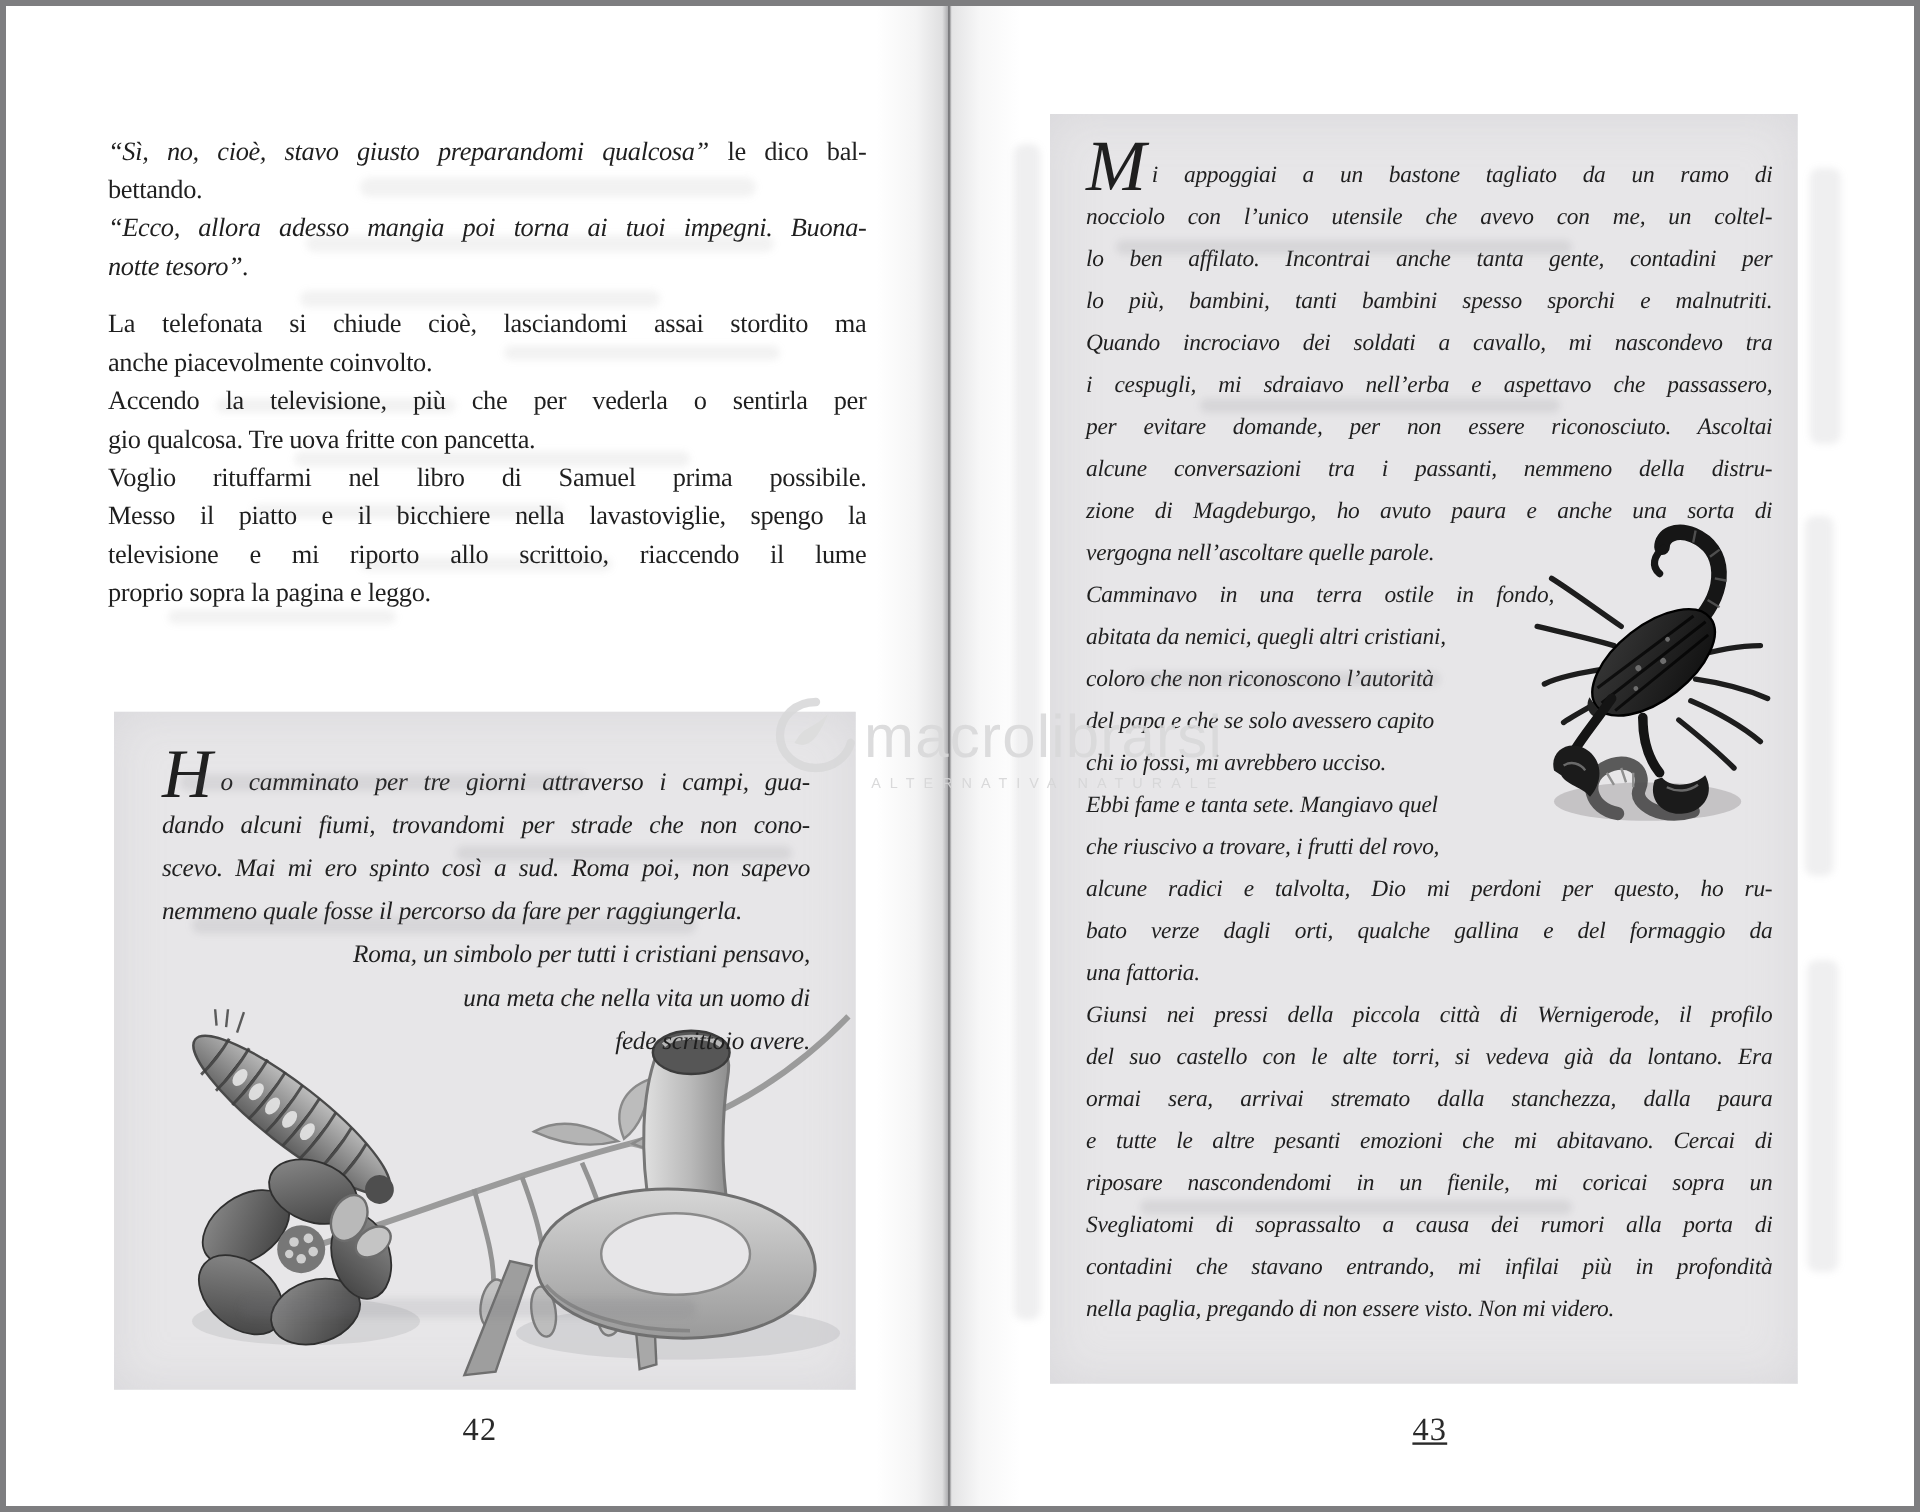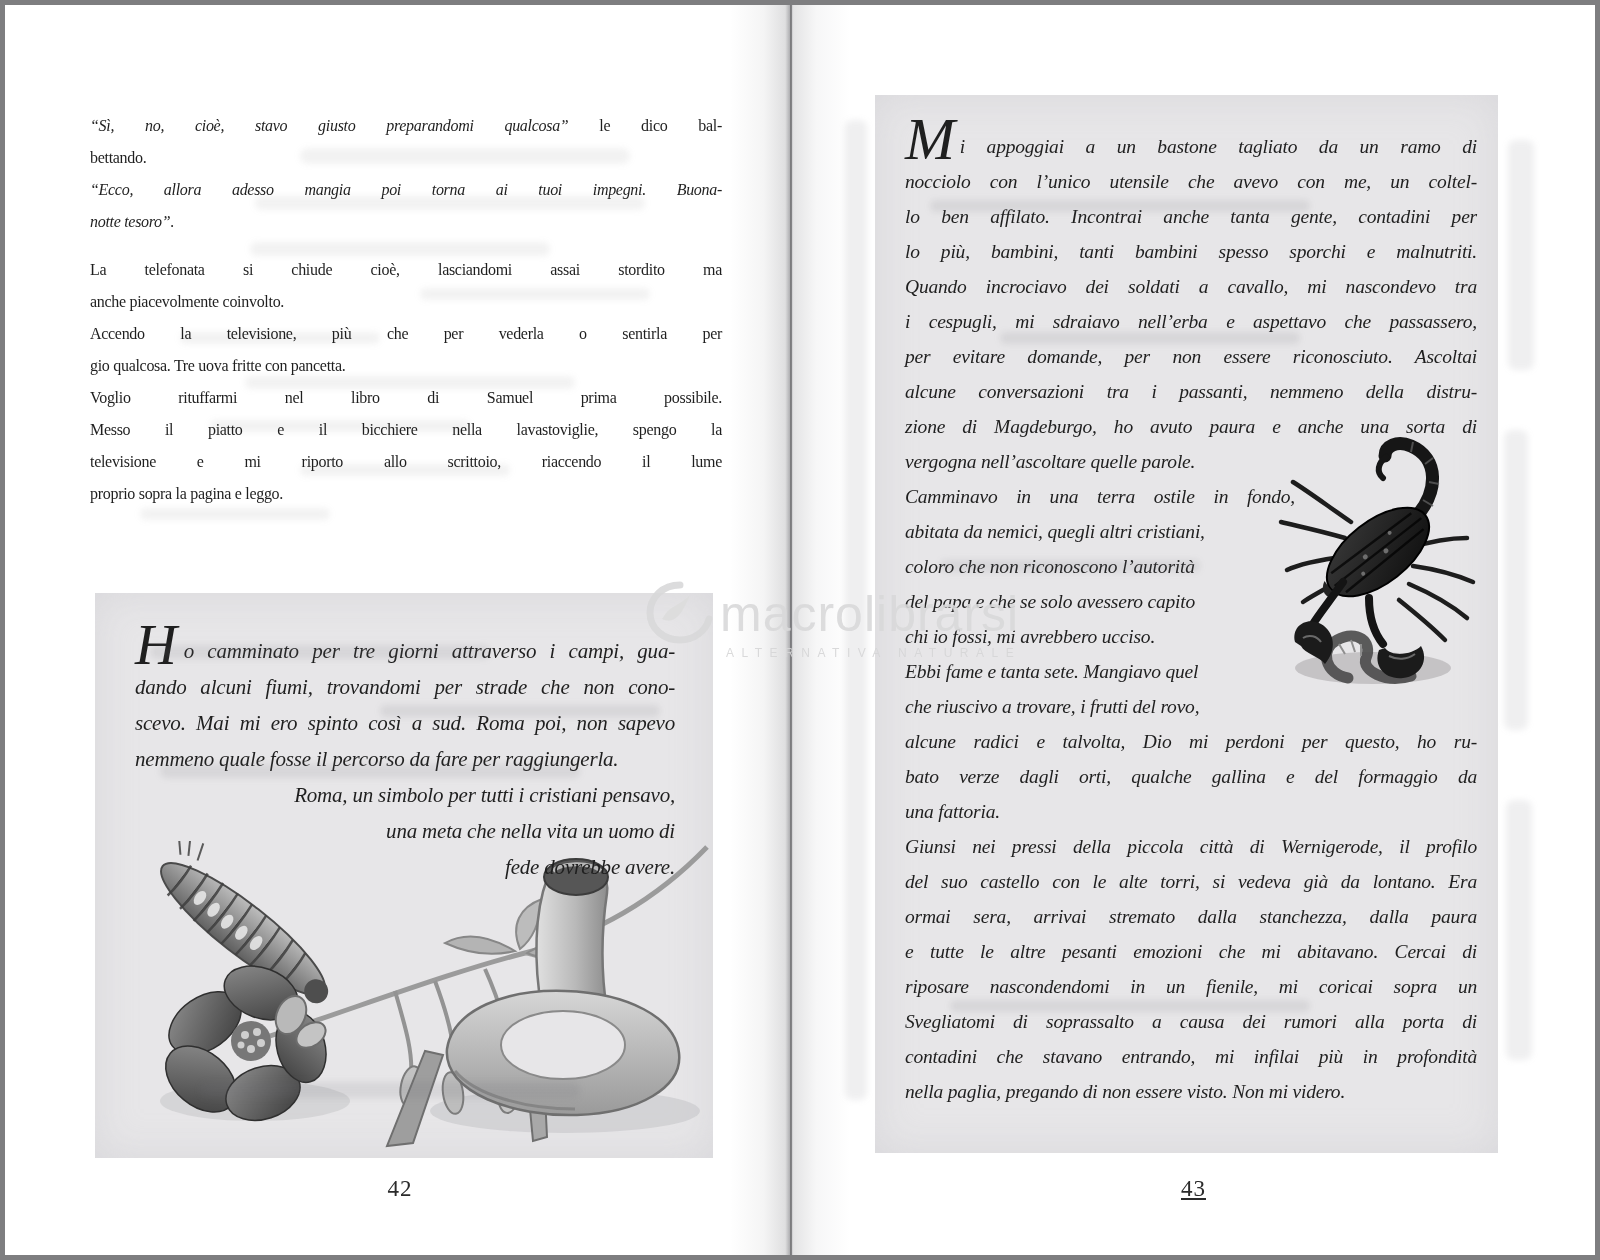--- a/index.html
+++ b/index.html
@@ -24,21 +24,21 @@
   }
   .spine-line{position:absolute;left:790px;top:0;width:2px;height:1260px;background:#4c4c50;opacity:.55;z-index:4;}
 
   
   .smudge{position:absolute;border-radius:8px;background:rgba(125,125,132,0.10);filter:blur(3px);z-index:1;}
   .smudge.dk{background:rgba(110,110,118,0.13);}
   .smudge.v{background:rgba(125,125,132,0.12);}
 
   
   .lp-text{position:absolute;left:90px;top:110px;width:632px;z-index:5;}
-  .t-ln{height:32px;line-height:32px;font-size:16px;letter-spacing:-0.3px;white-space:nowrap;}
+  .t-ln{height:32px;line-height:32px;font-size:22px;letter-spacing:-0.3px;white-space:nowrap;}
   .gap{height:16px;}
   .j{text-align:justify;text-align-last:justify;white-space:normal;}
   .e{text-align:left;}
   .c{text-align:right;}
   .it{font-style:italic;}
 
   
   .grey-box{position:absolute;background:#e7e6e8;z-index:2;
     box-shadow:inset 0 0 40px rgba(190,188,194,0.35);}
   #left-box{left:95px;top:593px;width:618px;height:565px;}
@@ -57,21 +57,21 @@
   .drop{font-style:italic;font-size:58px;line-height:0;position:relative;top:6px;margin-right:7px;}
   .drop.m{font-size:60px;margin-right:5px;}
 
   .illu{position:absolute;z-index:5;}
   #botany{left:0;top:248px;width:618px;height:317px;}
   #scorpion{left:398px;top:335px;width:215px;height:270px;}
 
   
   .watermark{position:absolute;left:628px;top:575px;width:430px;height:95px;z-index:20;opacity:.9;pointer-events:none;}
 
-  .page-number{position:absolute;font-size:23px;letter-spacing:1px;color:#2a2a2a;z-index:5;}
+  .page-number{position:absolute;font-size:27px;letter-spacing:1px;color:#2a2a2a;z-index:5;}
   #pn-left{left:370px;top:1176px;width:60px;text-align:center;}
   #pn-right{left:1146px;top:1176px;width:60px;text-align:right;text-decoration:underline;}
 </style>
 </head>
 <body>
 
 <div class="spine"></div>
 <div class="spine-line"></div>
 
 <div class="smudge" style="left:300px;top:148px;width:330px;height:16px;"></div>
@@ -115,21 +115,21 @@
   </div>
 
   <div id="left-box" class="grey-box">
     <div class="lb-text">
       <div class="b-ln j"><span class="drop">H</span><span>o camminato per tre giorni attraverso i campi, gua-</span></div>
       <div class="b-ln j">dando alcuni fiumi, trovandomi per strade che non cono-</div>
       <div class="b-ln j">scevo. Mai mi ero spinto così a sud. Roma poi, non sapevo</div>
       <div class="b-ln e">nemmeno quale fosse il percorso da fare per raggiungerla.</div>
       <div class="b-ln c">Roma, un simbolo per tutti i cristiani pensavo,</div>
       <div class="b-ln c">una meta che nella vita un uomo di</div>
-      <div class="b-ln c">fede dovrebbe avere.</div>
+      <div class="b-ln c">fede scrittoio avere.</div>
     </div>
 
     <svg id="botany" class="illu" viewBox="0 0 618 317" aria-label="caterpillar flower mushroom">
       <defs>
         <linearGradient id="gCat" x1="0" y1="0" x2="0" y2="1">
           <stop offset="0" stop-color="#bdbdbd"></stop>
             <stop offset="1" stop-color="#5f5f5f"></stop>
         </linearGradient>
         <linearGradient id="gPet" x1="0" y1="0" x2="1" y2="1">
           <stop offset="0" stop-color="#8f8f8f"></stop>

